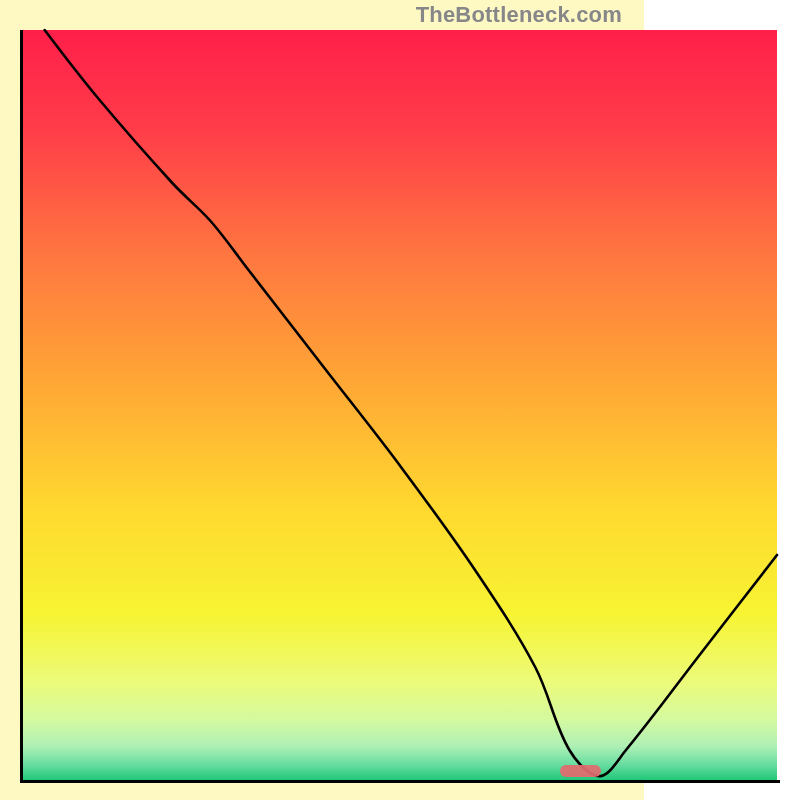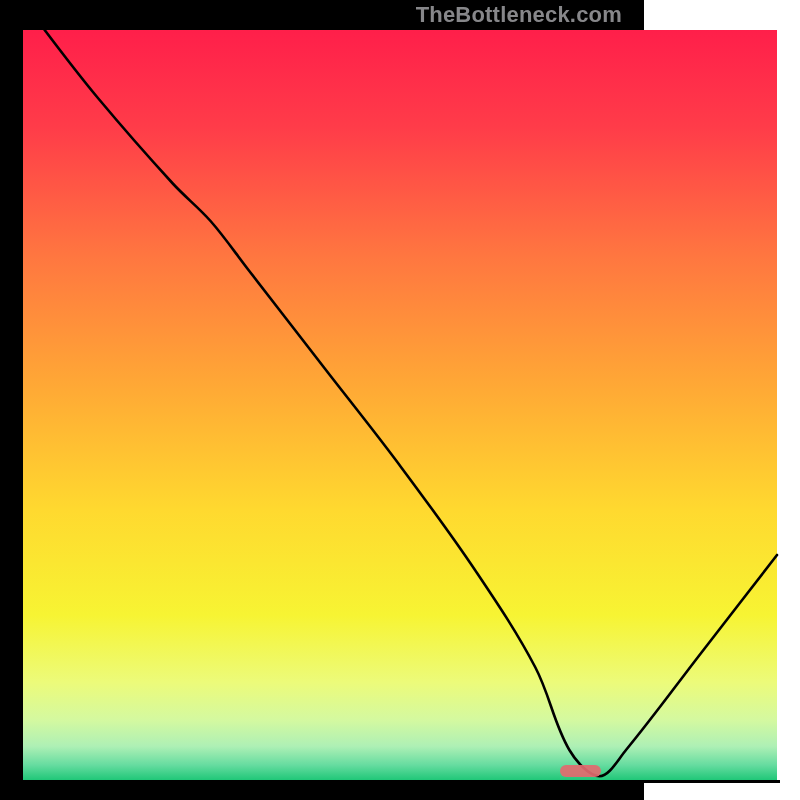--- a/index.html
+++ b/index.html
@@ -7,21 +7,21 @@
     padding: 0;
     width: 800px;
     height: 800px;
     background: #ffffff;
     overflow: hidden;
   }
   .chart-frame {
     position: relative;
     width: 644px;
     height: 800px;
-    background: #000000;
+    background: #fef9c3;
   }
   .plot-area {
     position: absolute;
     left: 22px;
     top: 30px;
     width: 755px;
     height: 750px;
     background: #ffffff;
   }
   .gradient-layer {

